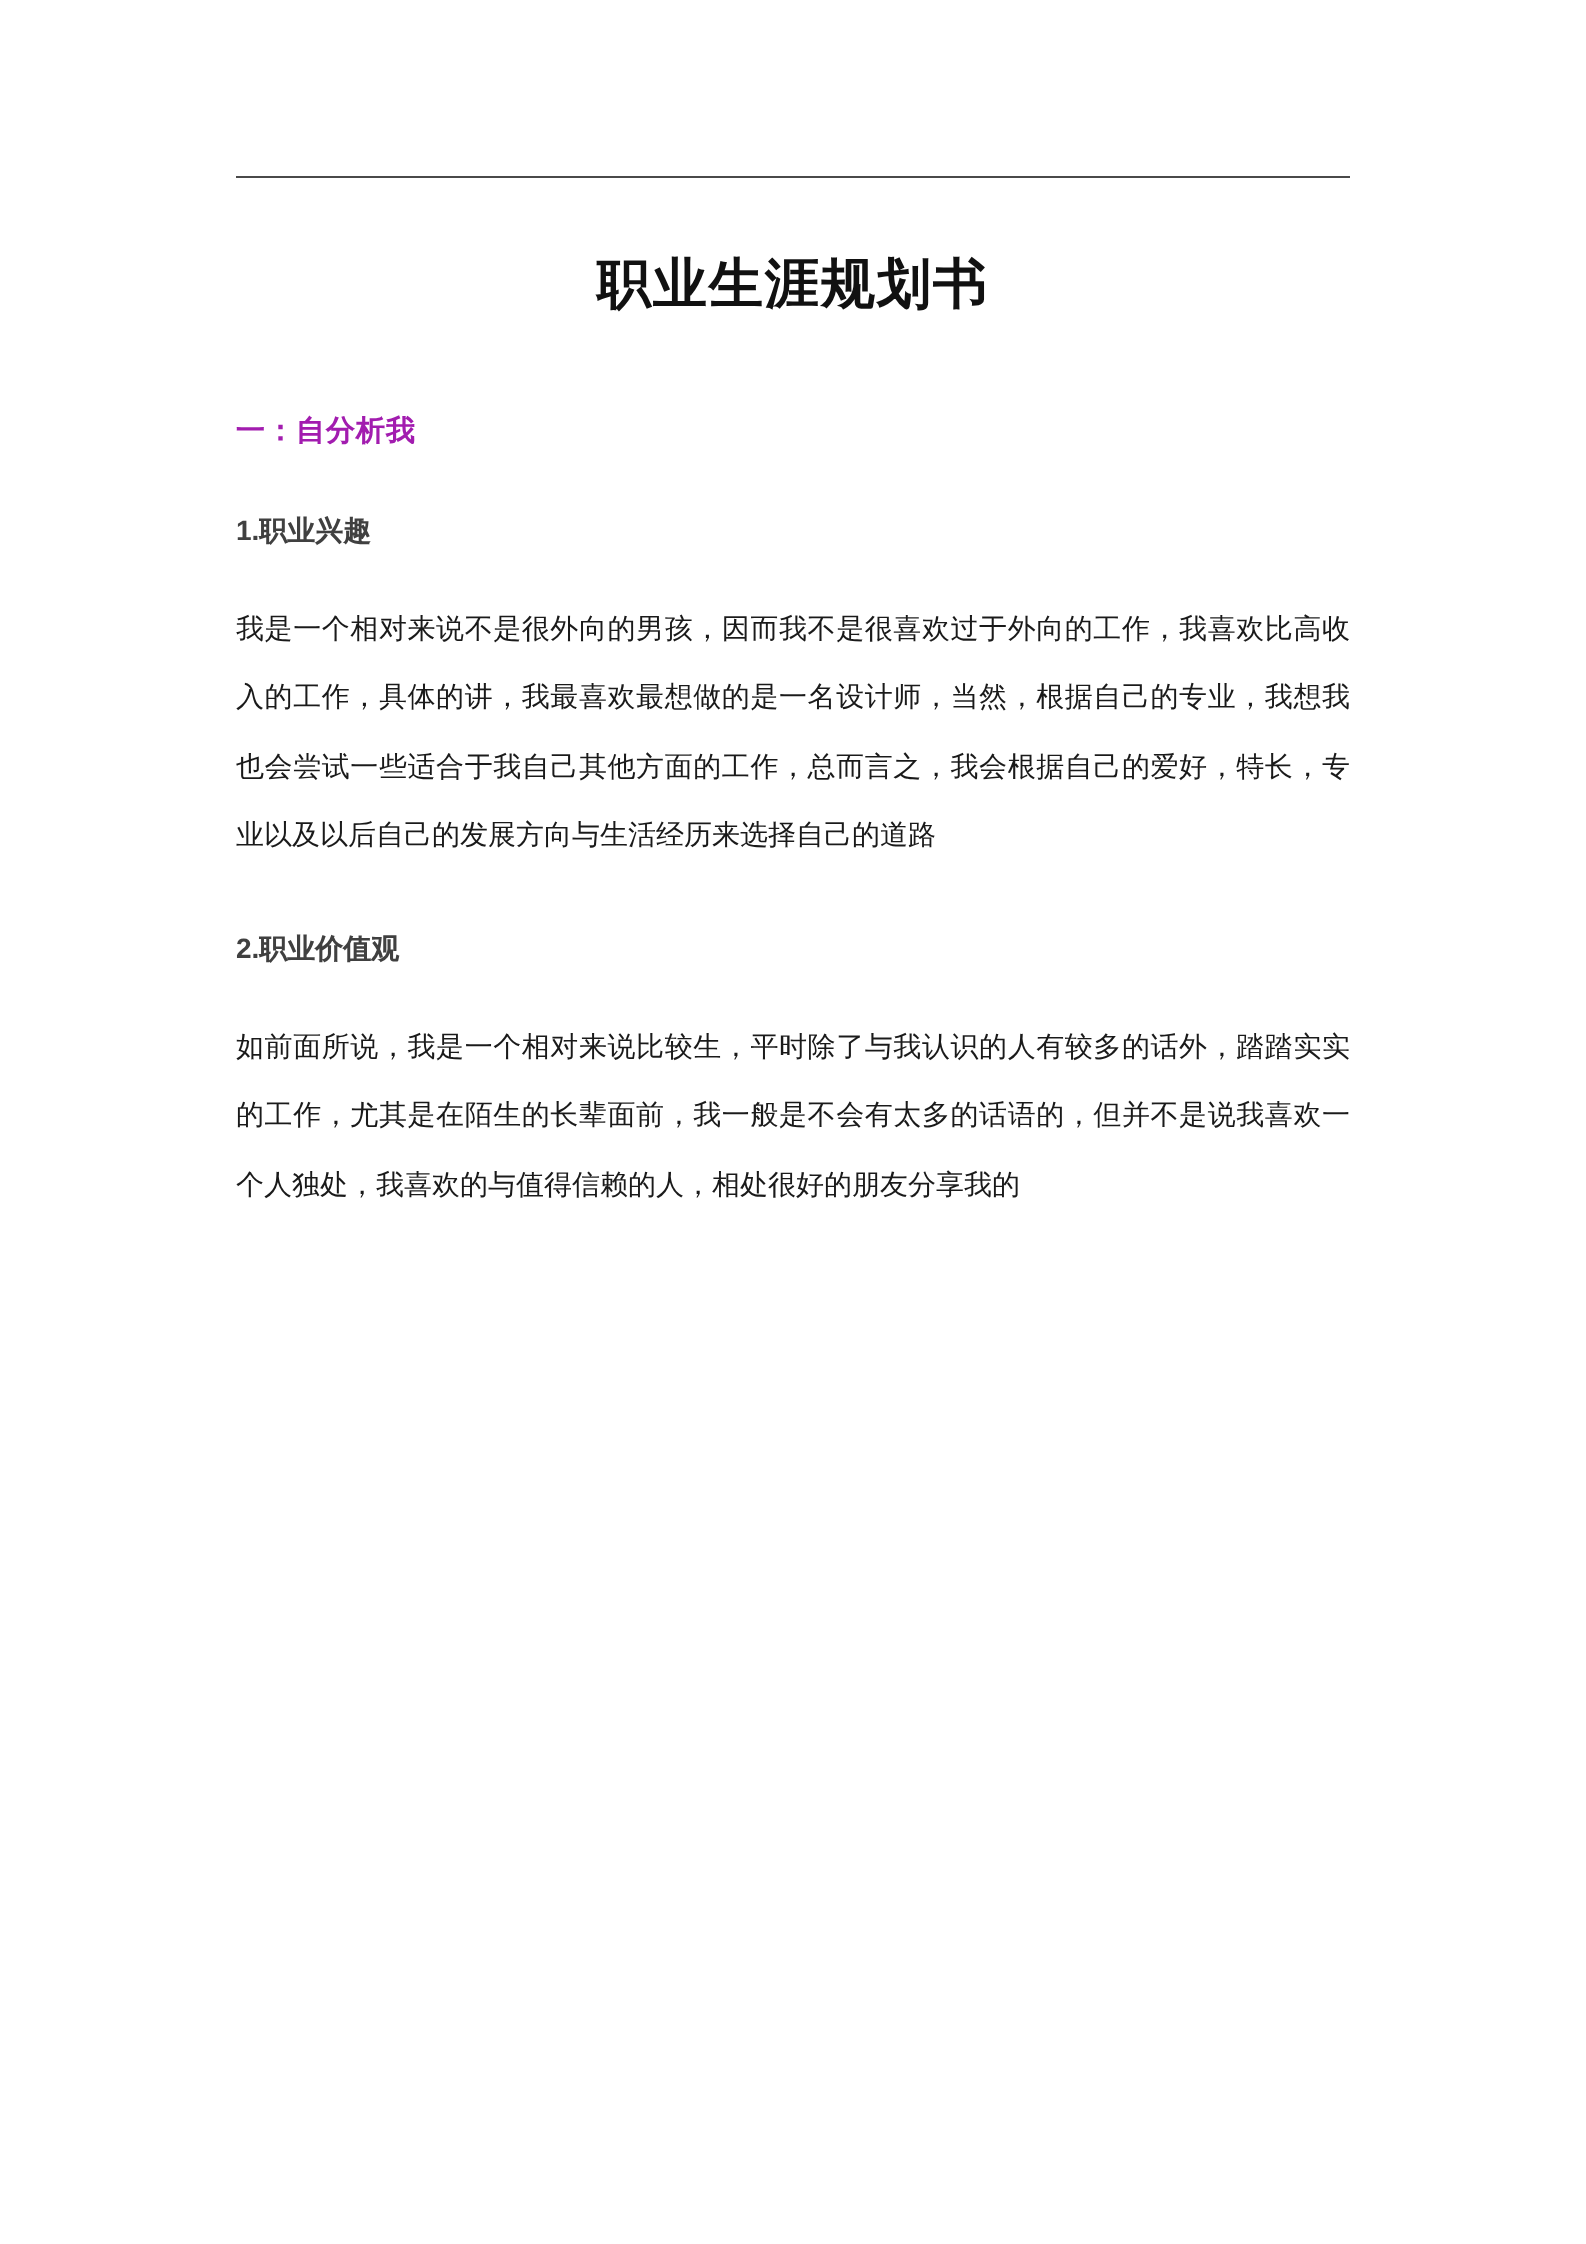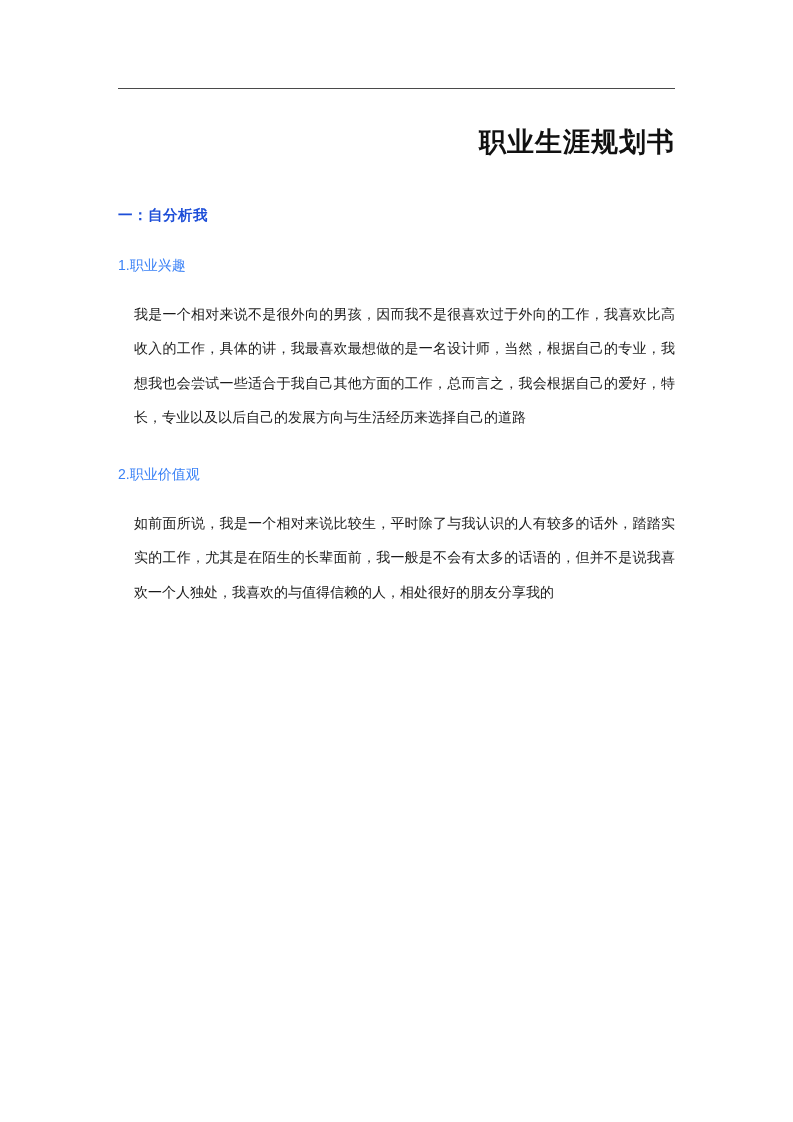--- a/index.html
+++ b/index.html
@@ -25,41 +25,41 @@
     position: absolute;
     left: 118px;
     right: 118px;
     top: 88px;
     height: 0;
     border-top: 1px solid #4a4a4a;
   }
   .doc-title {
     margin: 0;
     padding-top: 124px;
-    text-align: right;
+    text-align: center;
     font-size: 27px;
     font-weight: bold;
     letter-spacing: 1px;
     color: #111111;
   }
   .section-heading {
     margin: 46px 0 0 0;
     font-size: 14.5px;
     font-weight: bold;
-    color: #1d4ed8;
+    color: #a21caf;
     letter-spacing: 0.5px;
   }
   .sub-heading {
     margin: 32px 0 0 0;
     font-size: 14px;
-    font-weight: normal;
-    color: #3b82f6;
+    font-weight: bold;
+    color: #404040;
   }
   .para {
-    margin: 22px 0 0 16px;
+    margin: 22px 0 0 0;
     font-size: 14px;
     line-height: 2.45;
     text-align: justify;
     color: #1a1a1a;
   }
 </style>
 </head>
 <body>
 
 <div class="page">

